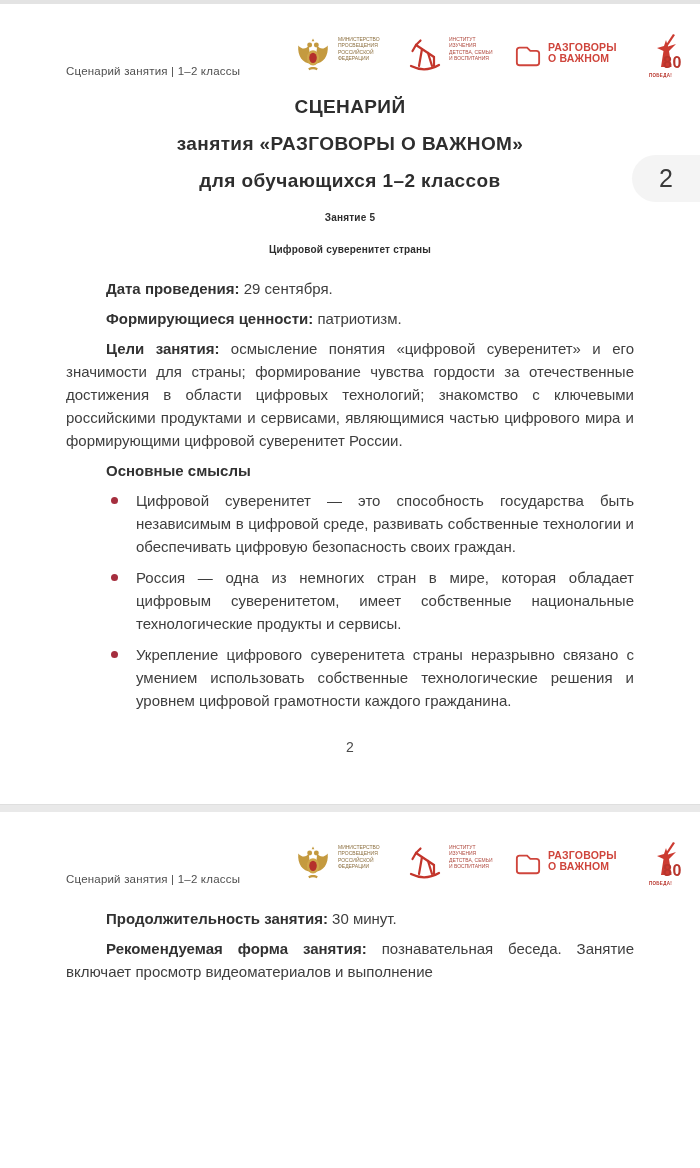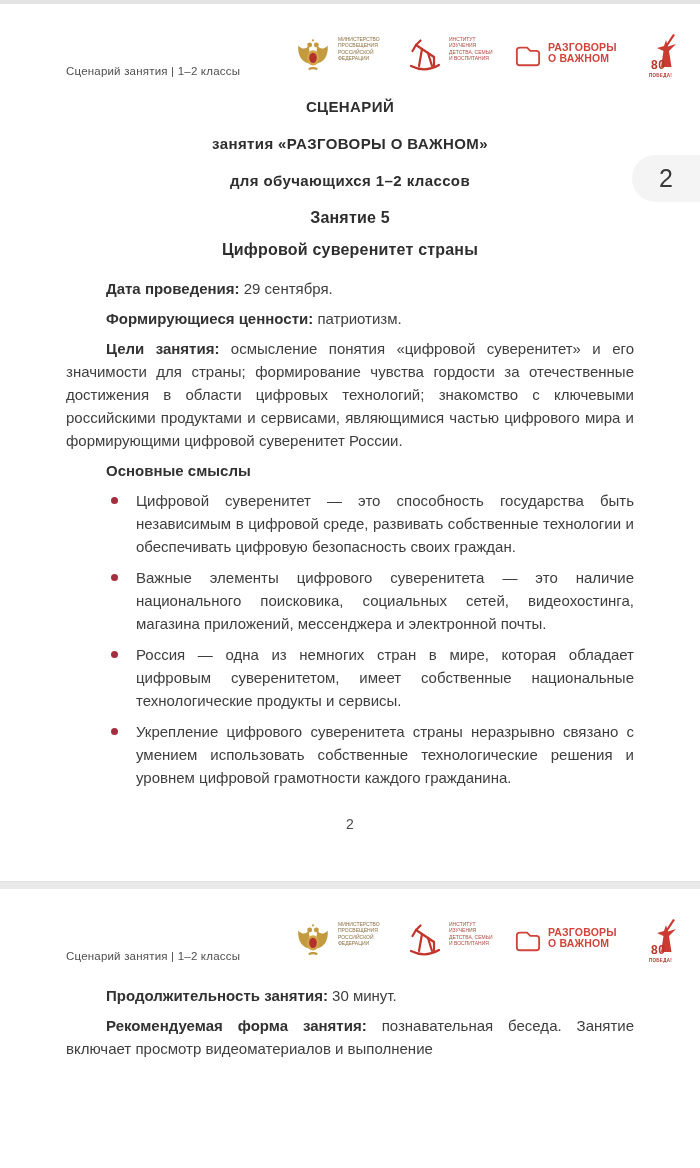--- a/index.html
+++ b/index.html
@@ -24,46 +24,46 @@
   .header-left { font-size: 11.5px; color: #4f4f4f; letter-spacing: .2px; white-space: nowrap; margin-top: 28px; }
   .logos { display: flex; align-items: center; gap: 21px; }
   .logo-group { display: flex; align-items: flex-start; gap: 6px; }
   .logo-caption { font-size: 5px; line-height: 1.25; width: 48px; text-transform: uppercase; }
   .cap-ministry { color: #8d7040; }
   .cap-institute { color: #b04a3f; width: 44px; }
   .cap-rov { font-size: 10.5px; font-weight: 700; color: #cf453c; line-height: 1.08; width: 76px; letter-spacing: .2px; }
   .victory { position: relative; width: 40px; height: 48px; }
   .victory svg { position: absolute; top: 0; left: 4px; }
   .victory .v80 {
-    position: absolute; left: 6px; bottom: 9px;
-    font-size: 12px; font-weight: 700; color: #b8352c; letter-spacing: .5px;
+    position: absolute; left: 18px; bottom: 9px;
+    font-size: 16px; font-weight: 700; color: #b8352c; letter-spacing: .5px;
   }
   .victory .vpob {
     position: absolute; left: 4px; bottom: 3px;
     font-size: 4.5px; font-weight: 700; color: #b8352c; letter-spacing: .3px;
   }
 
   
   .badge {
     position: absolute; top: 155px; right: 0;
     width: 68px; height: 47px;
     background: #f4f4f4; border-radius: 24px 0 0 24px;
     display: flex; align-items: center; justify-content: center;
     font-size: 25px; color: #3a3a3a;
   }
 
   
   .doc-title { margin-top: 13px; }
   .doc-title .t-line {
-    text-align: center; font-weight: 700; font-size: 15px; line-height: 23px;
+    text-align: center; font-weight: 700; font-size: 19px; line-height: 23px;
     color: #2e2e2e; letter-spacing: .4px; margin-bottom: 14px;
   }
   .lesson { margin-top: 12px; }
   .lesson .l-line {
-    text-align: center; font-weight: 700; font-size: 16px; line-height: 23px;
+    text-align: center; font-weight: 700; font-size: 10px; line-height: 23px;
     color: #2e2e2e; letter-spacing: .2px; margin-bottom: 9px;
   }
   .content1 { margin-top: 16px; }
   .content2 { margin-top: 17px; }
   p.body {
     font-size: 15px; line-height: 23px; color: #3e3e3e;
     text-align: justify; text-indent: 40px; margin: 0 0 7px;
   }
   p.body .lbl { font-weight: 700; color: #323232; }
   .section-heading {
@@ -157,21 +157,20 @@
 
     <div class="content1">
       <p class="body"><span class="lbl">Дата проведения:</span> <span>29 сентября.</span></p>
       <p class="body"><span class="lbl">Формирующиеся ценности:</span> <span>патриотизм.</span></p>
       <p class="body"><span class="lbl">Цели занятия:</span> <span>осмысление понятия «цифровой суверенитет» и его значимости для страны; формирование чувства гордости за отечественные достижения в области цифровых технологий; знакомство с ключевыми российскими продуктами и сервисами, являющимися частью цифрового мира и формирующими цифровой суверенитет России.</span></p>
 
       <p class="section-heading">Основные смыслы</p>
 
       <ul class="smysly">
         <li><span>Цифровой суверенитет — это способность государства быть независимым в цифровой среде, развивать собственные технологии и обеспечивать цифровую безопасность своих граждан.</span></li>
-        <li><span>Важные элементы цифрового суверенитета — это наличие национального поисковика, социальных сетей, видеохостинга, магазина приложений, мессенджера и электронной почты.</span></li>
         <li><span>Россия — одна из немногих стран в мире, которая обладает цифровым суверенитетом, имеет собственные национальные технологические продукты и сервисы.</span></li>
         <li><span>Укрепление цифрового суверенитета страны неразрывно связано с умением использовать собственные технологические решения и уровнем цифровой грамотности каждого гражданина.</span></li>
       </ul>
     </div>
 
     <div class="page-number">2</div>
   </section>
 
   <div class="divider"></div>
 

